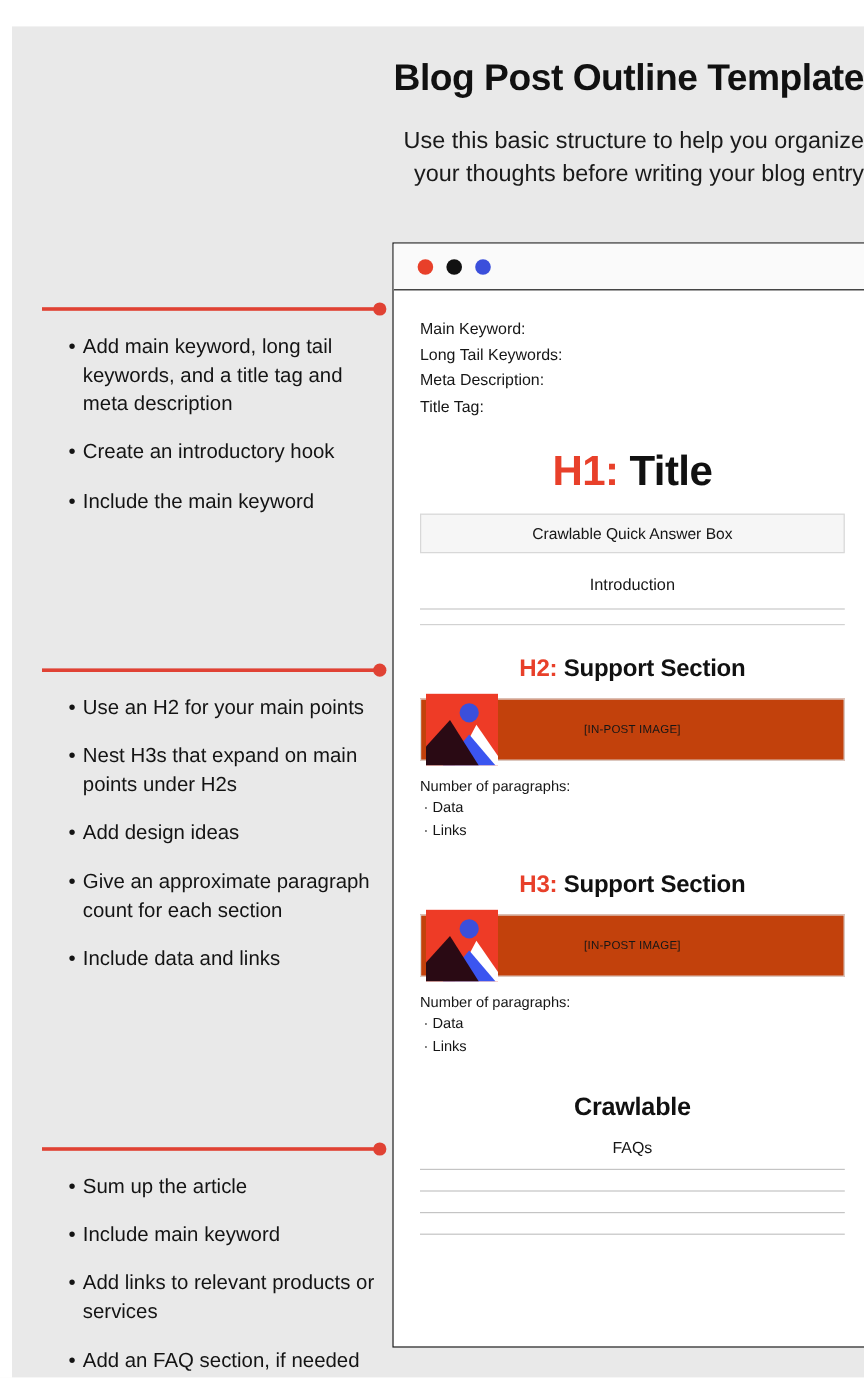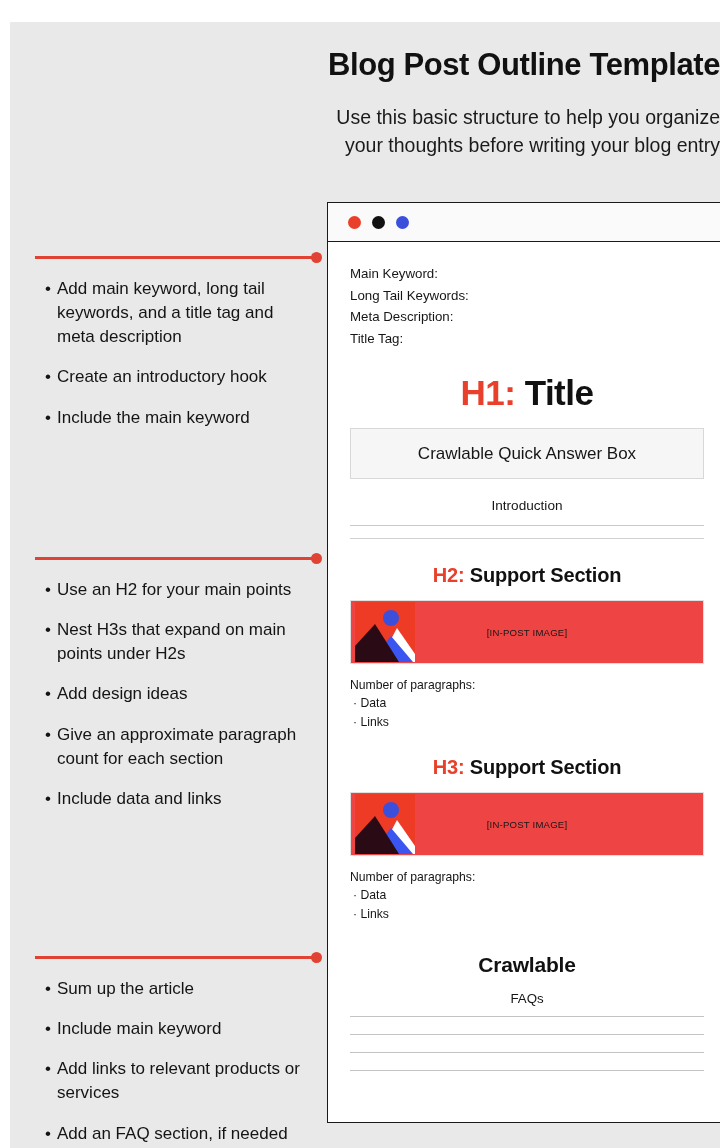--- a/index.html
+++ b/index.html
@@ -66,21 +66,21 @@
   }
   .rule-dot {
     position: absolute;
     right: 0; top: 0;
     width: 11px; height: 11px;
     border-radius: 50%;
     background: #e04234;
   }
   .bullets {
     margin-top: 13px;
-    padding-left: 35px;
+    padding-left: 47px;
     list-style: none;
   }
   .bullets li {
     position: relative;
     font-size: 17px;
     line-height: 1.42;
     color: #141414;
     margin-bottom: 16px;
     padding-left: 12px;
     padding-right: 10px;
@@ -138,27 +138,27 @@
 
   .subheaders {
     text-align: center;
     font-size: 13.5px;
     color: #161616;
     margin-top: 12px;
   }
 
   .answerbox {
     margin-top: 15px;
-    height: 51px;
+    height: 33px;
     background: #f6f6f6;
     border: 1px solid #d8d8d8;
     display: flex;
     align-items: center;
     justify-content: center;
-    font-size: 17px;
+    font-size: 13px;
     color: #161616;
   }
 
   .introduction {
     text-align: center;
     font-size: 13.6px;
     color: #161616;
     margin-top: 19px;
   }
 
@@ -170,22 +170,22 @@
     margin-top: 25px;
     font-size: 20px;
     font-weight: bold;
     color: #111111;
     letter-spacing: -0.2px;
   }
   .h2row .tag, .h3row .tag { color: #e8402a; }
 
   .imagebox {
     margin-top: 13px;
-    height: 64px;
-    background: #ef4444;
+    height: 52px;
+    background: #c2410c;
     border: 1px solid #e0e0e0;
     display: flex;
     align-items: center;
     position: relative;
   }
   .thumb {
     width: 60px; height: 60px;
     margin-left: 4px;
     flex: 0 0 auto;
   }

